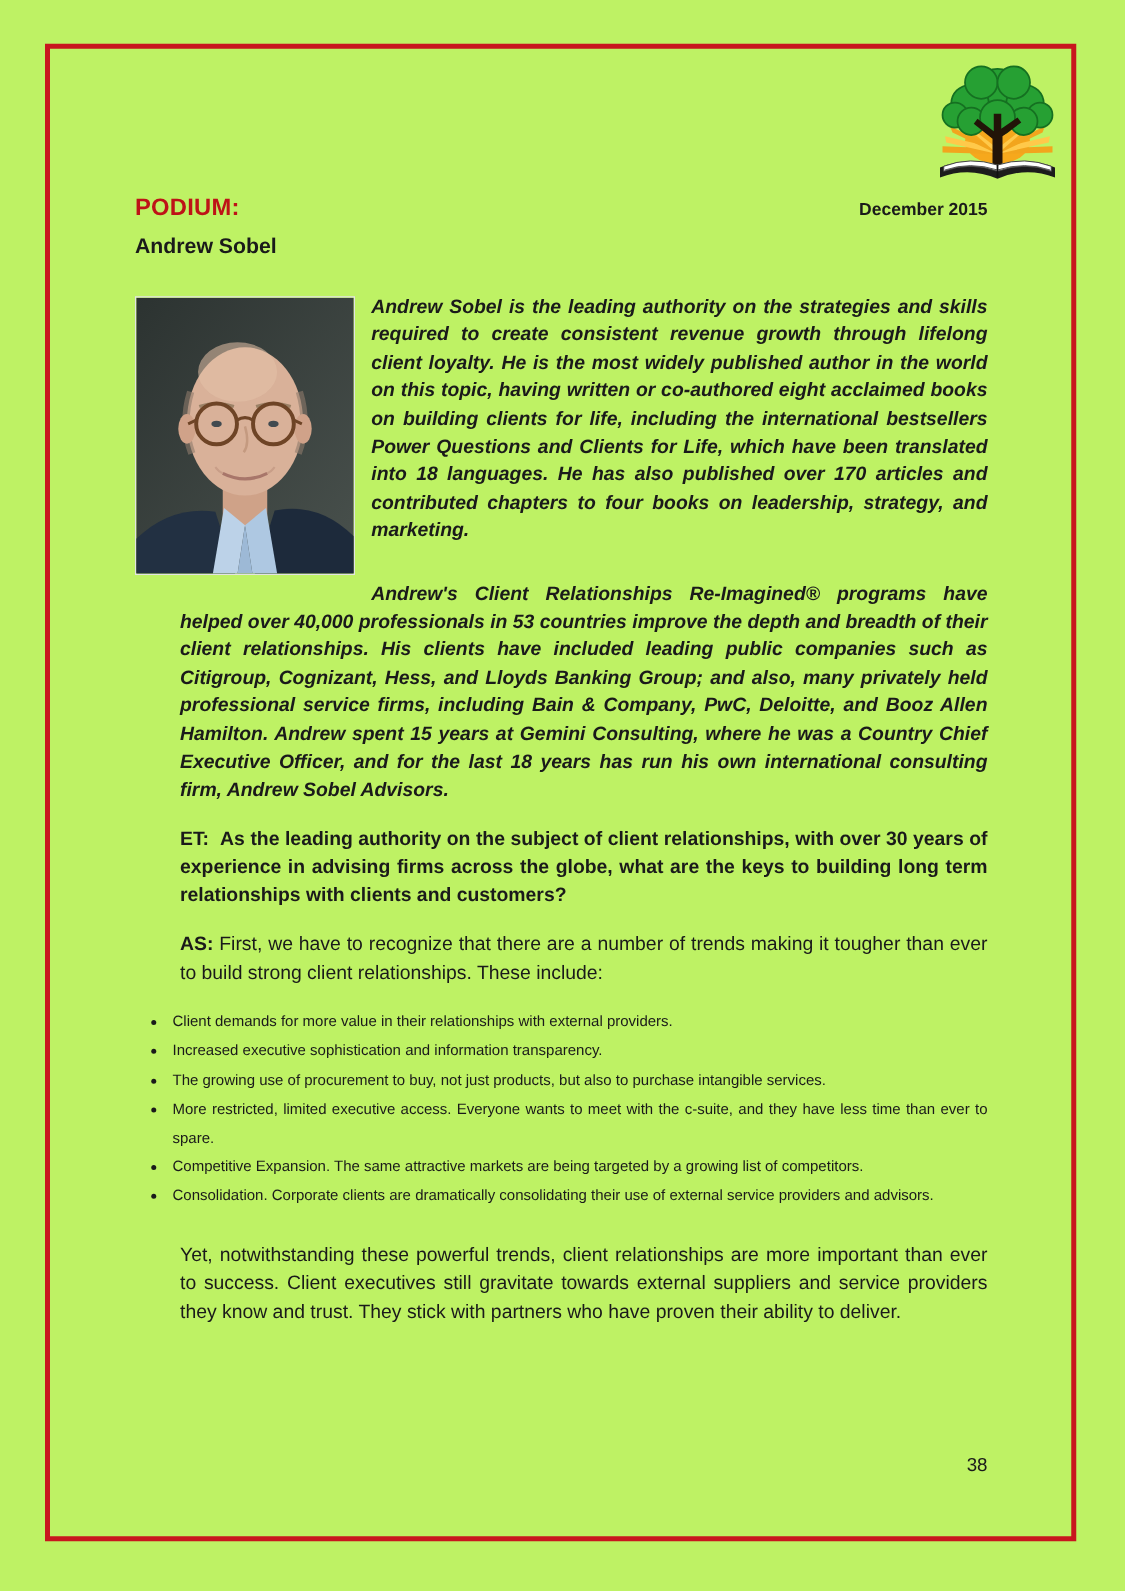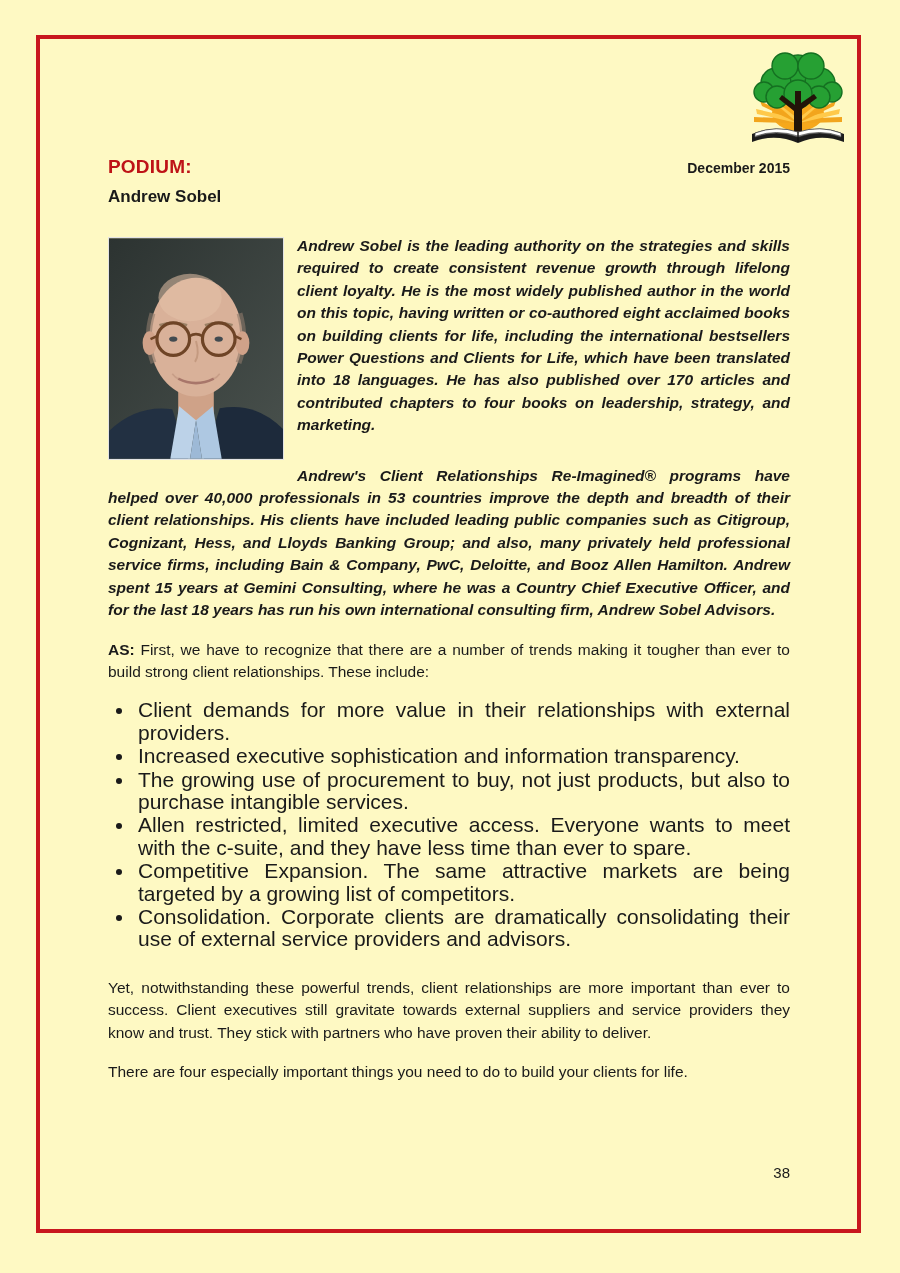--- a/index.html
+++ b/index.html
@@ -1,20 +1,20 @@
 <!DOCTYPE html>
 <html><head>
 <meta charset="utf-8">
 <style>
   html, body { margin: 0; padding: 0; background: #ffffff; }
   .page {
     position: relative;
     width: 900px;
     height: 1273px;
-    background: #fef9c3;
+    background: #bef264;
     font-family: "Liberation Sans", sans-serif;
     color: #1a1a1a;
     overflow: hidden;
   }
   .page-border {
     position: absolute;
     left: 36px; top: 35px;
     width: 825px; height: 1198px;
     border: 4px solid #C8171E;
     box-sizing: border-box;
@@ -63,34 +63,35 @@
     margin: 2px 13px 6px 0;
     border: 1px solid #e3e3e3;
     box-sizing: border-box;
   }
   .author-photo svg { display: block; width: 100%; height: 100%; }
   p {
     margin: 0;
     font-size: 15.5px;
     line-height: 22.4px;
     text-align: justify;
+    padding-left: 36px;
   }
   .bio-p {
     font-weight: bold;
     font-style: italic;
   }
   .bio-p + .bio-p { margin-top: 28px; }
   .qa-p { margin-top: 17px; }
   .bold-p { font-weight: bold; }
   .speaker { font-weight: bold; }
   .et-gap { margin-right: 5px; }
   ul.trends {
     margin: 16px 0 0 0;
     padding-left: 27px;
-    font-size: 21px;
+    font-size: 12px;
     line-height: 22.4px;
   }
   ul.trends li {
     text-align: justify;
     padding-left: 3px;
     margin: 0 0 1px 0;
   }
   .closing-1 { margin-top: 26px; }
   .closing-2 { margin-top: 17px; }
   .page-number {
@@ -204,32 +205,32 @@
           <polygon points="62,223 71,170 88,184 82,223" fill="#bcd2e8"></polygon>
           <polygon points="114,223 105,170 88,184 94,223" fill="#aec8e2"></polygon>
           <polygon points="82,223 88,184 94,223" fill="#9db9d6"></polygon>
         </svg>
       </div>
 
       <p class="bio-p">Andrew Sobel is the leading authority on the strategies and skills required to create consistent revenue growth through lifelong client loyalty. He is the most widely published author in the world on this topic, having written or co-authored eight acclaimed books on building clients for life, including the international bestsellers Power Questions and Clients for Life, which have been translated into 18 languages. He has also published over 170 articles and contributed chapters to four books on leadership, strategy, and marketing.</p>
       <p class="bio-p">Andrew's Client Relationships Re-Imagined® programs have helped over 40,000 professionals in 53 countries improve the depth and breadth of their client relationships. His clients have included leading public companies such as Citigroup, Cognizant, Hess, and Lloyds Banking Group; and also, many privately held professional service firms, including Bain &amp; Company, PwC, Deloitte, and Booz Allen Hamilton. Andrew spent 15 years at Gemini Consulting, where he was a Country Chief Executive Officer, and for the last 18 years has run his own international consulting firm, Andrew Sobel Advisors.</p>
     </div>
 
+    <p class="qa-p bold-p"><span class="speaker et-gap">ET:</span> <span>As the leading authority on the subject of client relationships, with over 30 years of experience in advising firms across the globe, what are the keys to building long term relationships with clients and customers?</span></p>
 
     <p class="qa-p"><span class="speaker">AS:</span> <span>First, we have to recognize that there are a number of trends making it tougher than ever to build strong client relationships. These include:</span></p>
 
     <ul class="trends">
       <li>Client demands for more value in their relationships with external providers.</li>
       <li>Increased executive sophistication and information transparency.</li>
       <li>The growing use of procurement to buy, not just products, but also to purchase intangible services.</li>
-      <li>Allen restricted, limited executive access. Everyone wants to meet with the c-suite, and they have less time than ever to spare.</li>
+      <li>More restricted, limited executive access. Everyone wants to meet with the c-suite, and they have less time than ever to spare.</li>
       <li>Competitive Expansion. The same attractive markets are being targeted by a growing list of competitors.</li>
       <li>Consolidation. Corporate clients are dramatically consolidating their use of external service providers and advisors.</li>
     </ul>
 
     <p class="closing-1">Yet, notwithstanding these powerful trends, client relationships are more important than ever to success. Client executives still gravitate towards external suppliers and service providers they know and trust. They stick with partners who have proven their ability to deliver.</p>
-    <p class="closing-2">There are four especially important things you need to do to build your clients for life.</p>
 
   </div>
 
   <div class="page-number">38</div>
 
 </div>
 
 </body></html>

